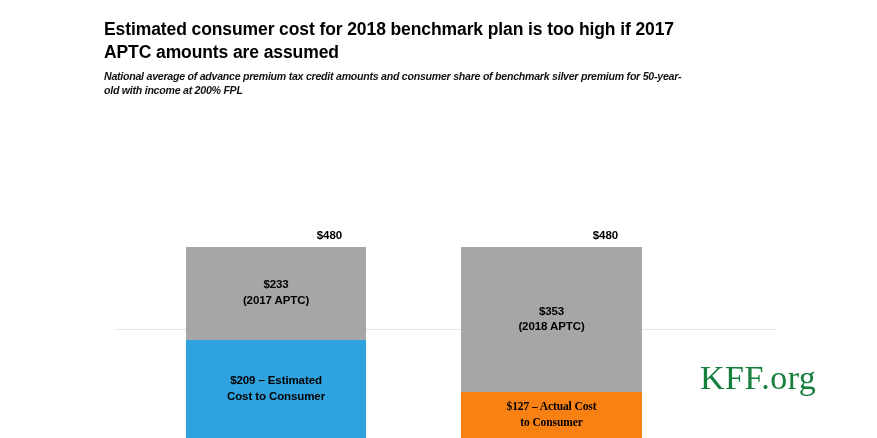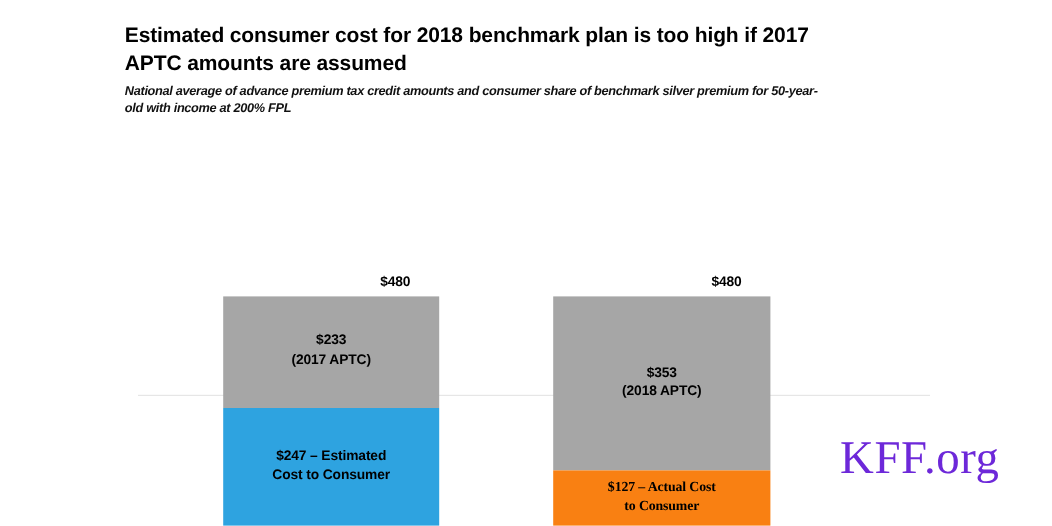--- a/index.html
+++ b/index.html
@@ -101,22 +101,22 @@
     letter-spacing: -0.1px;
     white-space: pre-line;
   }
 
   
   #kff-logo {
     position: absolute;
     left: 700px;
     top: 359px;
     font-family: "Liberation Serif", serif;
-    font-size: 39px;
-    color: #6d28d9;
+    font-size: 34px;
+    color: #15803d;
     letter-spacing: 0.5px;
   }
 
   
   #source-note {
     position: absolute;
     left: 104px;
     top: 419px;
     font-size: 8.1px;
     color: #3c3c3c;
@@ -139,21 +139,21 @@
     <div class="bar-total-label" style="top: 120px;">$480</div>
 
     <div class="bar-stack" style="top: 138px; height: 191px;">
 
       <div class="segment" style="height: 92.7px; background: #a6a6a6;">
         <span class="segment-label">$233
 (2017 APTC)</span>
       </div>
 
       <div class="segment" style="height: 98.3px; background: #2ea3e0;">
-        <span class="segment-label">$247 – Estimated
+        <span class="segment-label">$209 – Estimated
 Cost to Consumer</span>
       </div>
     </div>
 
   </div>
 
   <div class="bar-group" id="bar-group-1" style="height: 329px;">
     <div class="bar-total-label" style="top: 120px;">$480</div>
 
     <div class="bar-stack" style="top: 138px; height: 191px;">

